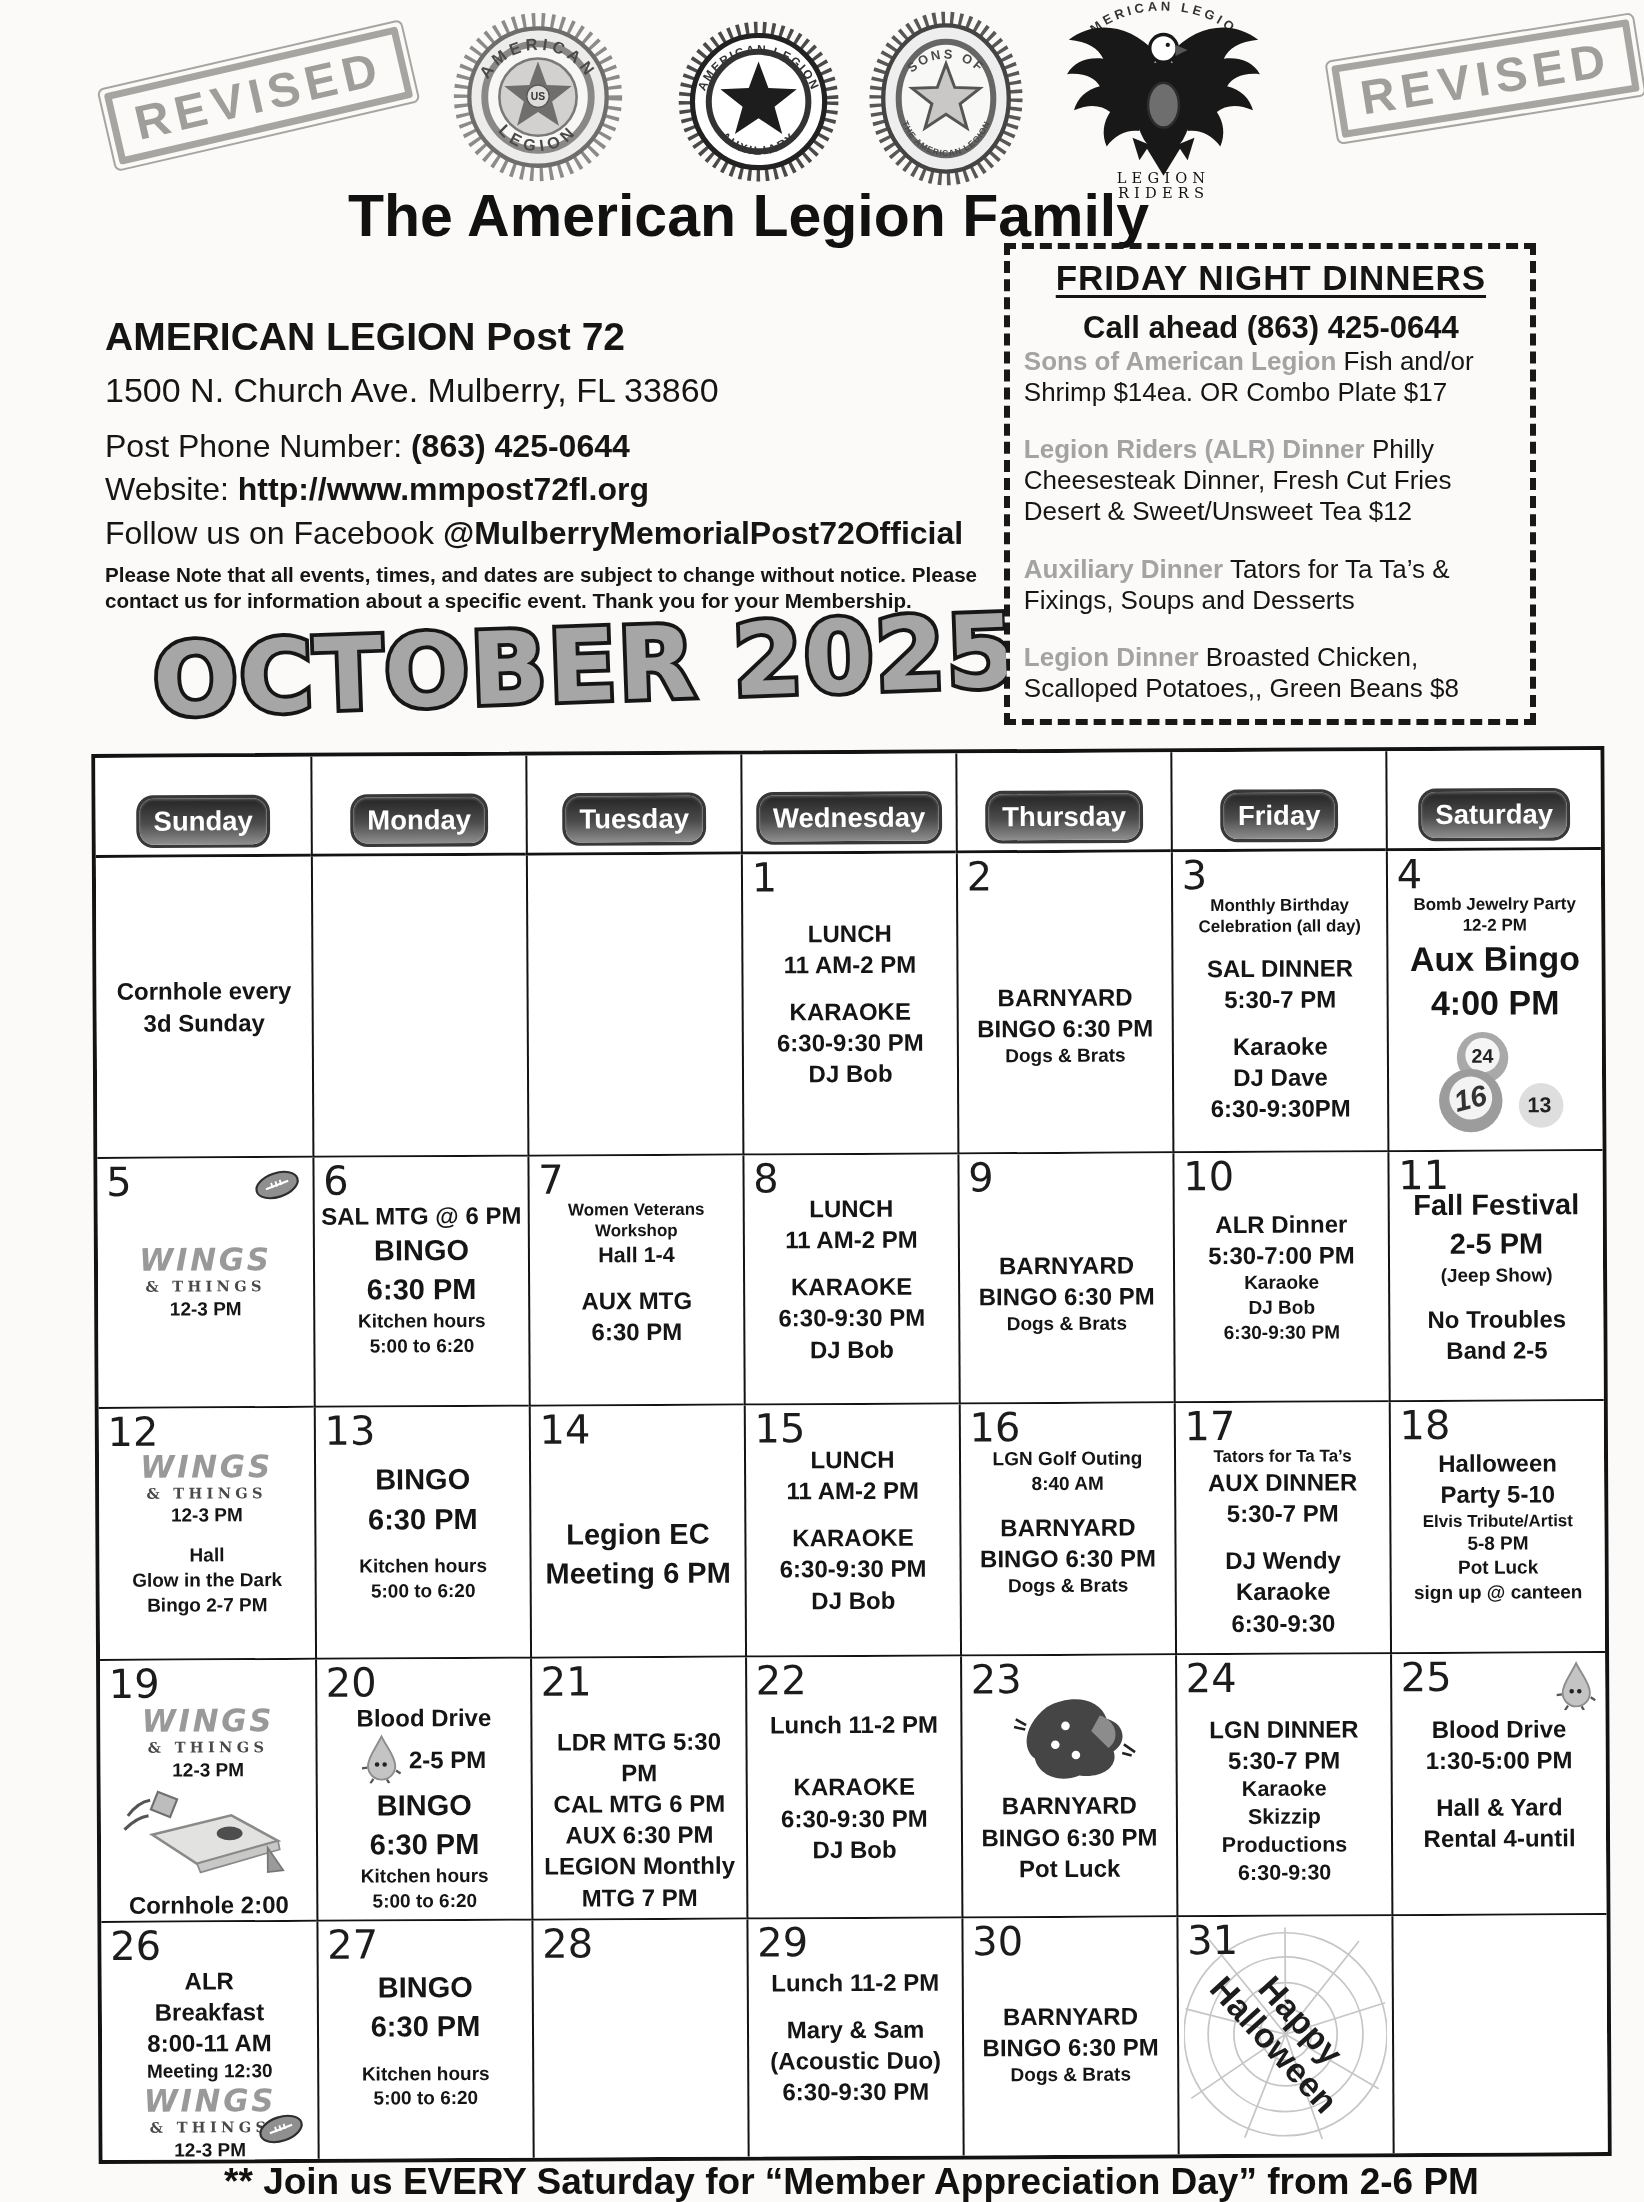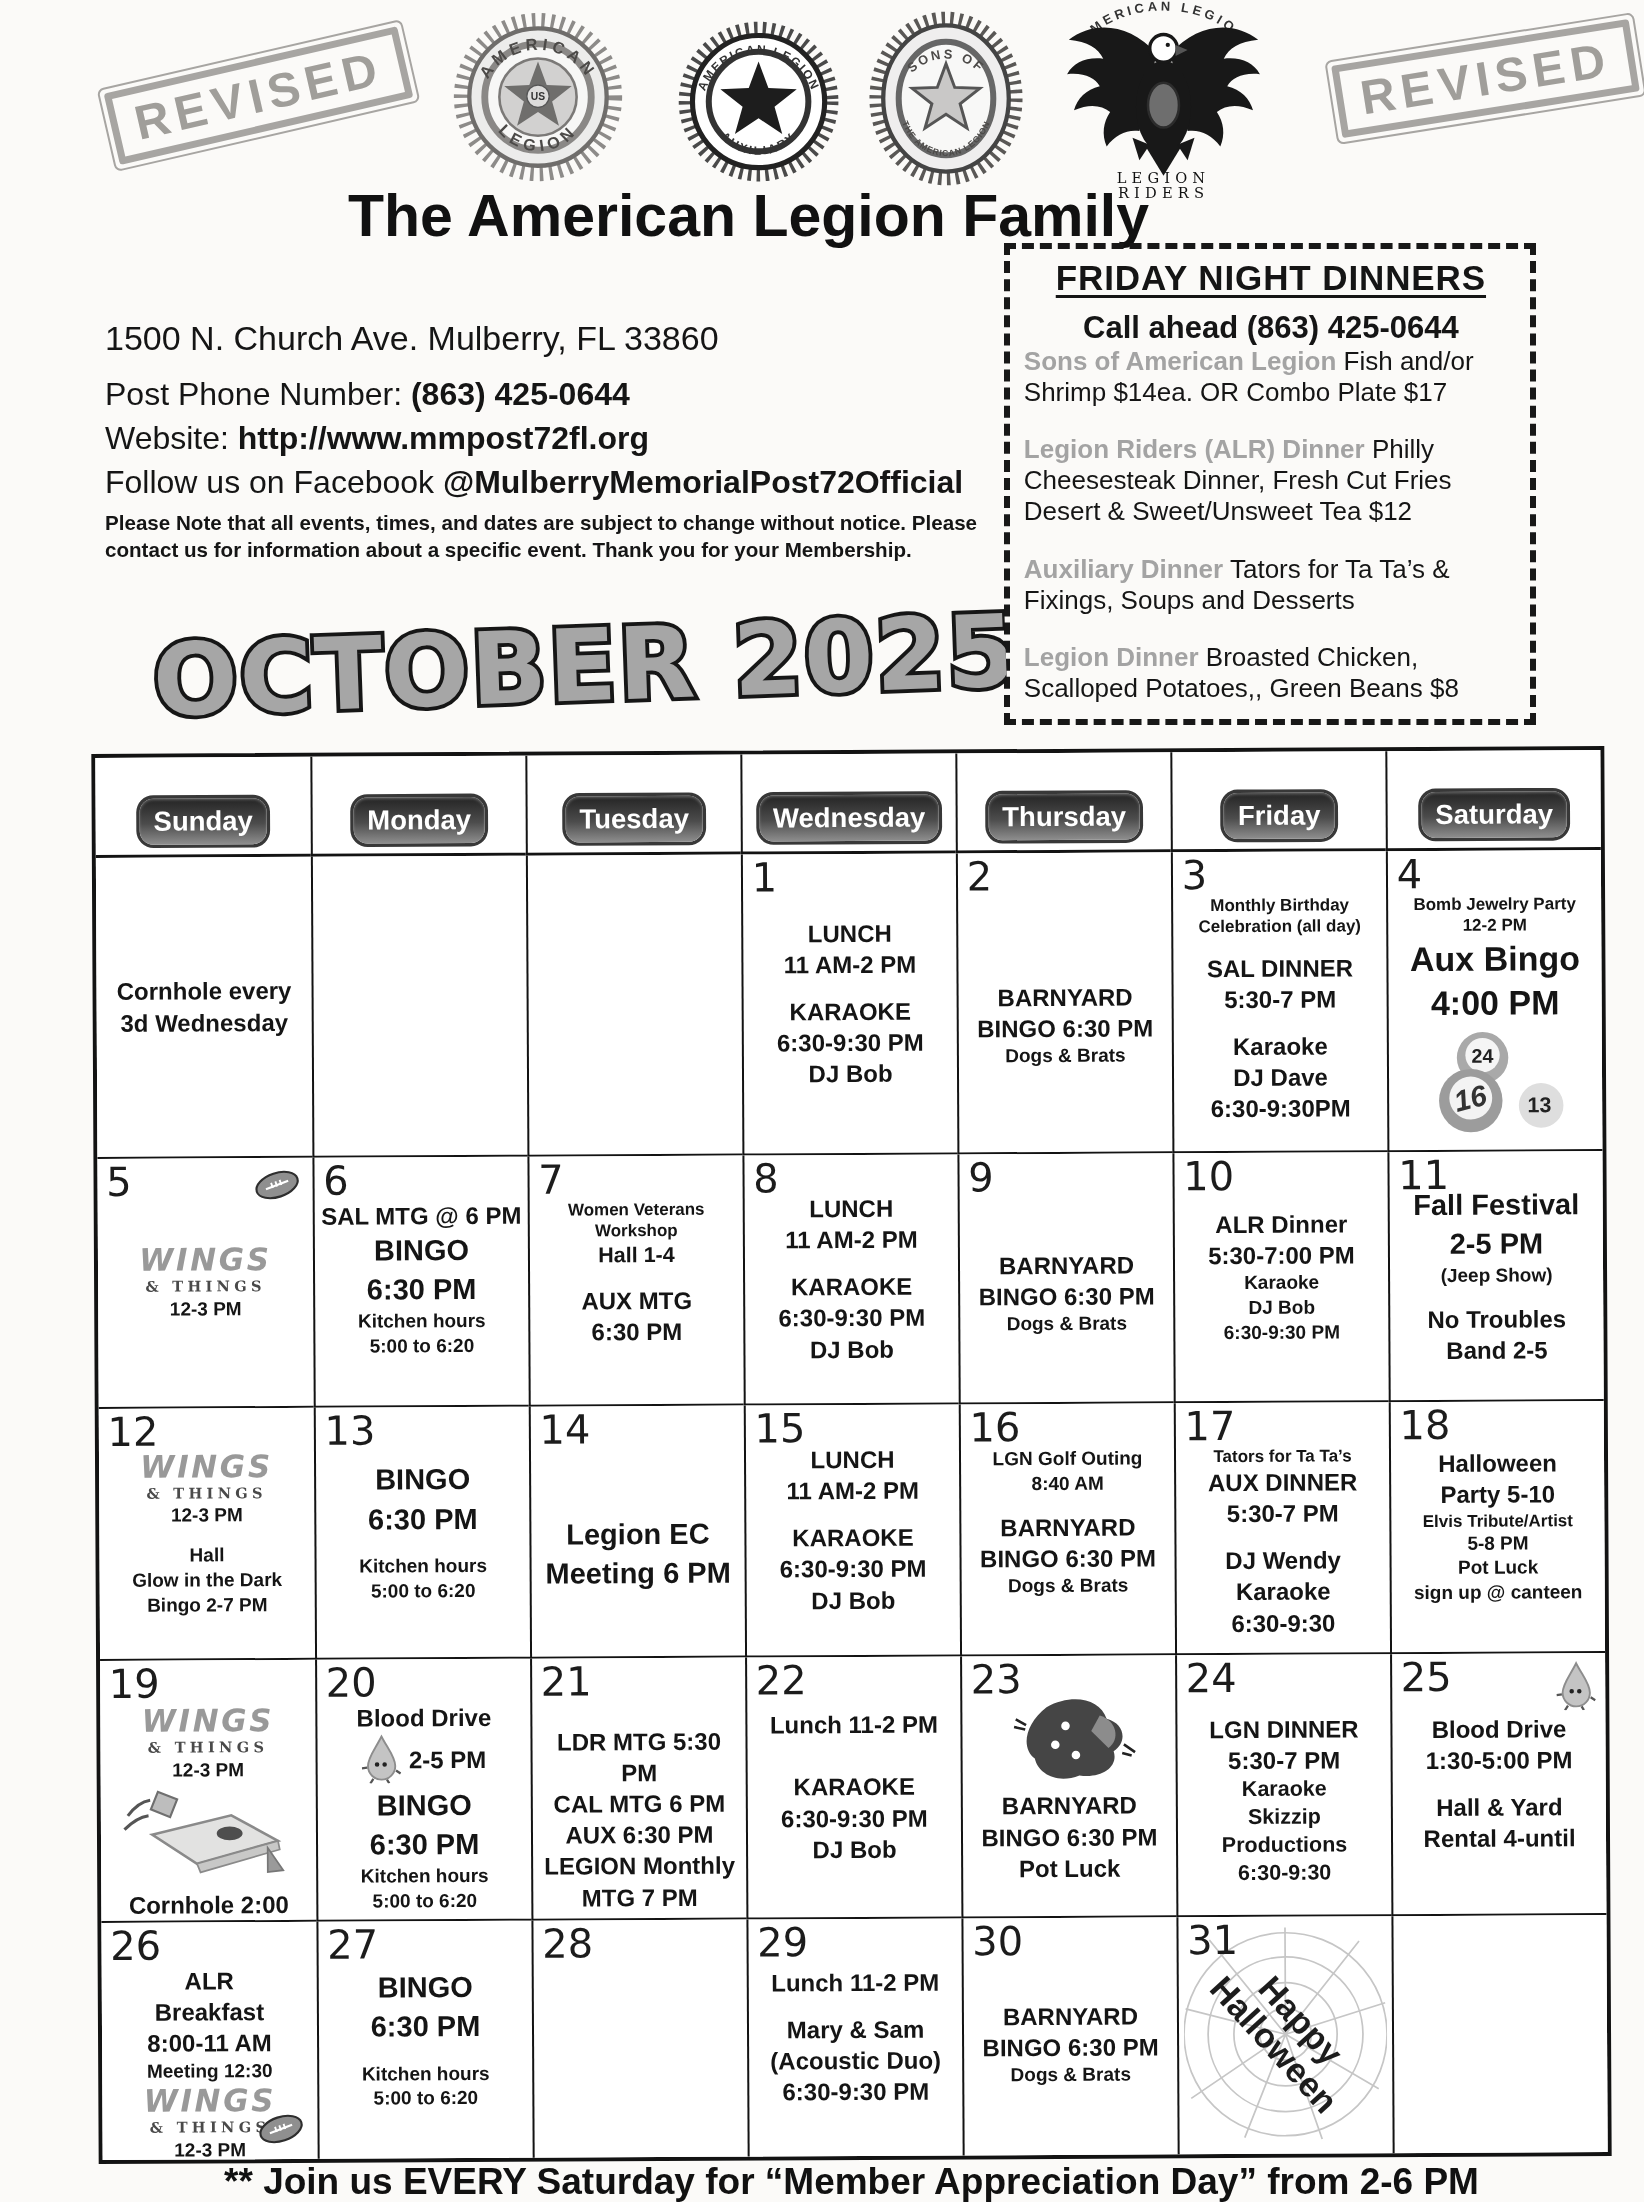--- a/index.html
+++ b/index.html
@@ -152,20 +152,21 @@
     <path d="M154 52 l14 6 l-14 7 z" fill="#555"></path>
     <ellipse cx="140" cy="122" rx="18" ry="26" fill="#6e6e6e" stroke="#2c2c2c" stroke-width="3"></ellipse>
     <text x="140" y="212" font-size="17" letter-spacing="6" text-anchor="middle" fill="#111" font-family="DejaVu Serif, serif" data-name="eagle-caption-1">LEGION</text>
     <text x="140" y="230" font-size="17" letter-spacing="6" text-anchor="middle" fill="#111" font-family="DejaVu Serif, serif" data-name="eagle-caption-2">RIDERS</text>
   </svg>
 </div>
 
 <div class="page-title" data-name="page-title">The American Legion Family</div>
 
 <div class="post-info" data-name="post-info-block">
+  <div class="post-name" data-name="post-name">AMERICAN LEGION Post 72</div>
   <div class="post-address" data-name="post-address">1500 N. Church Ave. Mulberry, FL 33860</div>
   <div class="post-line" data-name="post-phone-line"><span data-name="post-phone-label">Post Phone Number: </span><b data-name="post-phone-number">(863) 425-0644</b></div>
   <div class="post-line" style="margin-top:1.7px;" data-name="post-website-line"><span data-name="post-website-label">Website: </span><b data-name="post-website-url">http://www.mmpost72fl.org</b></div>
   <div class="post-line" style="margin-top:1.7px;" data-name="post-facebook-line"><span data-name="post-facebook-label">Follow us on Facebook </span><b data-name="post-facebook-handle">@MulberryMemorialPost72Official</b></div>
   <div class="post-note" data-name="post-disclaimer">
     <div data-name="post-disclaimer-line1">Please Note that all events, times, and dates are subject to change without notice. Please</div>
     <div data-name="post-disclaimer-line2">contact us for information about a specific event. Thank you for your Membership.</div>
   </div>
 </div>
 
@@ -202,21 +203,21 @@
         <div class="pill" data-name="day-header-pill">Thursday</div>
       </div>
       <div class="hcell" data-name="day-header-cell">
         <div class="pill" data-name="day-header-pill">Friday</div>
       </div>
       <div class="hcell" data-name="day-header-cell">
         <div class="pill" data-name="day-header-pill">Saturday</div>
       </div>
       <div class="cell first" data-name="calendar-cell">
         <div class="ln-b" data-name="calendar-event-text">Cornhole every</div>
-        <div class="ln-b" data-name="calendar-event-text">3d Wednesday</div>
+        <div class="ln-b" data-name="calendar-event-text">3d Sunday</div>
       </div>
       <div class="cell" data-name="calendar-cell"></div>
       <div class="cell" data-name="calendar-cell"></div>
       <div class="cell" data-name="calendar-cell">
         <span class="date" data-name="calendar-date">1</span>
         <div class="ln-b" data-name="calendar-event-text">LUNCH</div>
         <div class="ln-b" data-name="calendar-event-text">11 AM-2 PM</div>
         <div class="ln-gap" data-name="spacer" style="height: 15.5px;"></div>
         <div class="ln-b" data-name="calendar-event-text">KARAOKE</div>
         <div class="ln-b" data-name="calendar-event-text">6:30-9:30 PM</div>

